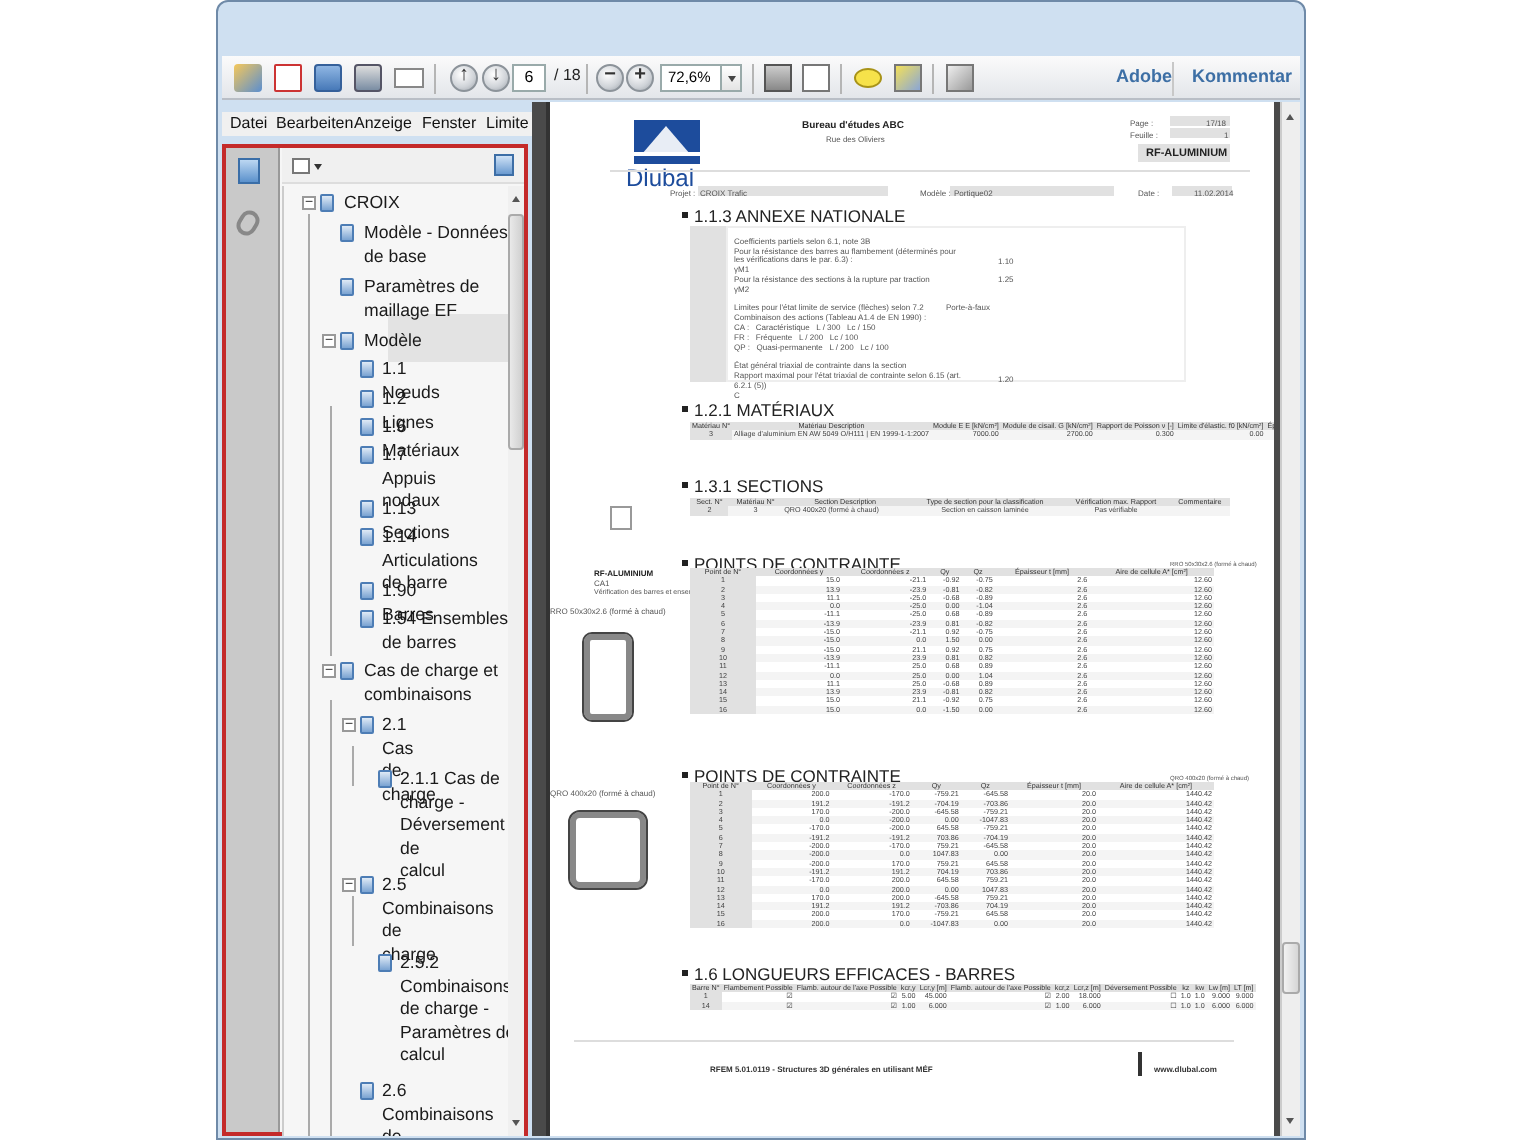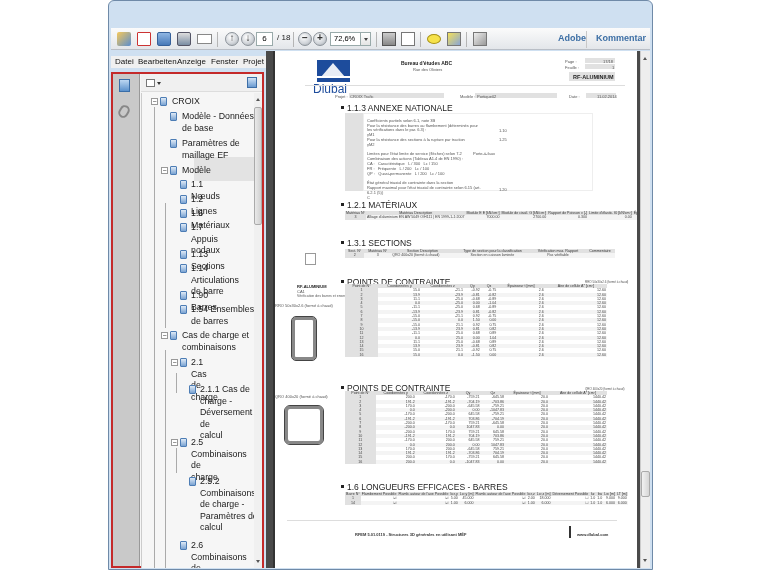--- a/index.html
+++ b/index.html
@@ -85,21 +85,21 @@
 </head>
 <body>
 
 <div id="win">
 
   <div id="menubar">
     <span style="left:4px">Datei</span>
     <span style="left:27px">Bearbeiten</span>
     <span style="left:66px">Anzeige</span>
     <span style="left:100px">Fenster</span>
-    <span style="left:132px">Projet</span>
+    <span style="left:132px">Limite</span>
     <span class="closex">×</span>
   </div>
 
   <div id="toolbar">
     <span class="tb" style="left:6px;background:linear-gradient(135deg,#f6c85a,#5a8ed0);border-radius:2px"></span>
     <span class="tb" style="left:26px;background:#fff;border:1px solid #c33;border-radius:1px"></span>
     <span class="tb" style="left:46px;background:linear-gradient(#8fb6e3,#4779b8);border:1px solid #35609a;border-radius:2px"></span>
     <span class="tb" style="left:66px;background:linear-gradient(#ddd,#7a8da3);border:1px solid #556;border-radius:2px"></span>
     <span class="tb" style="left:86px;top:6px;height:10px;width:15px;background:#fff;border:1px solid #888"></span>
     <span class="tbsep" style="left:106px"></span>

